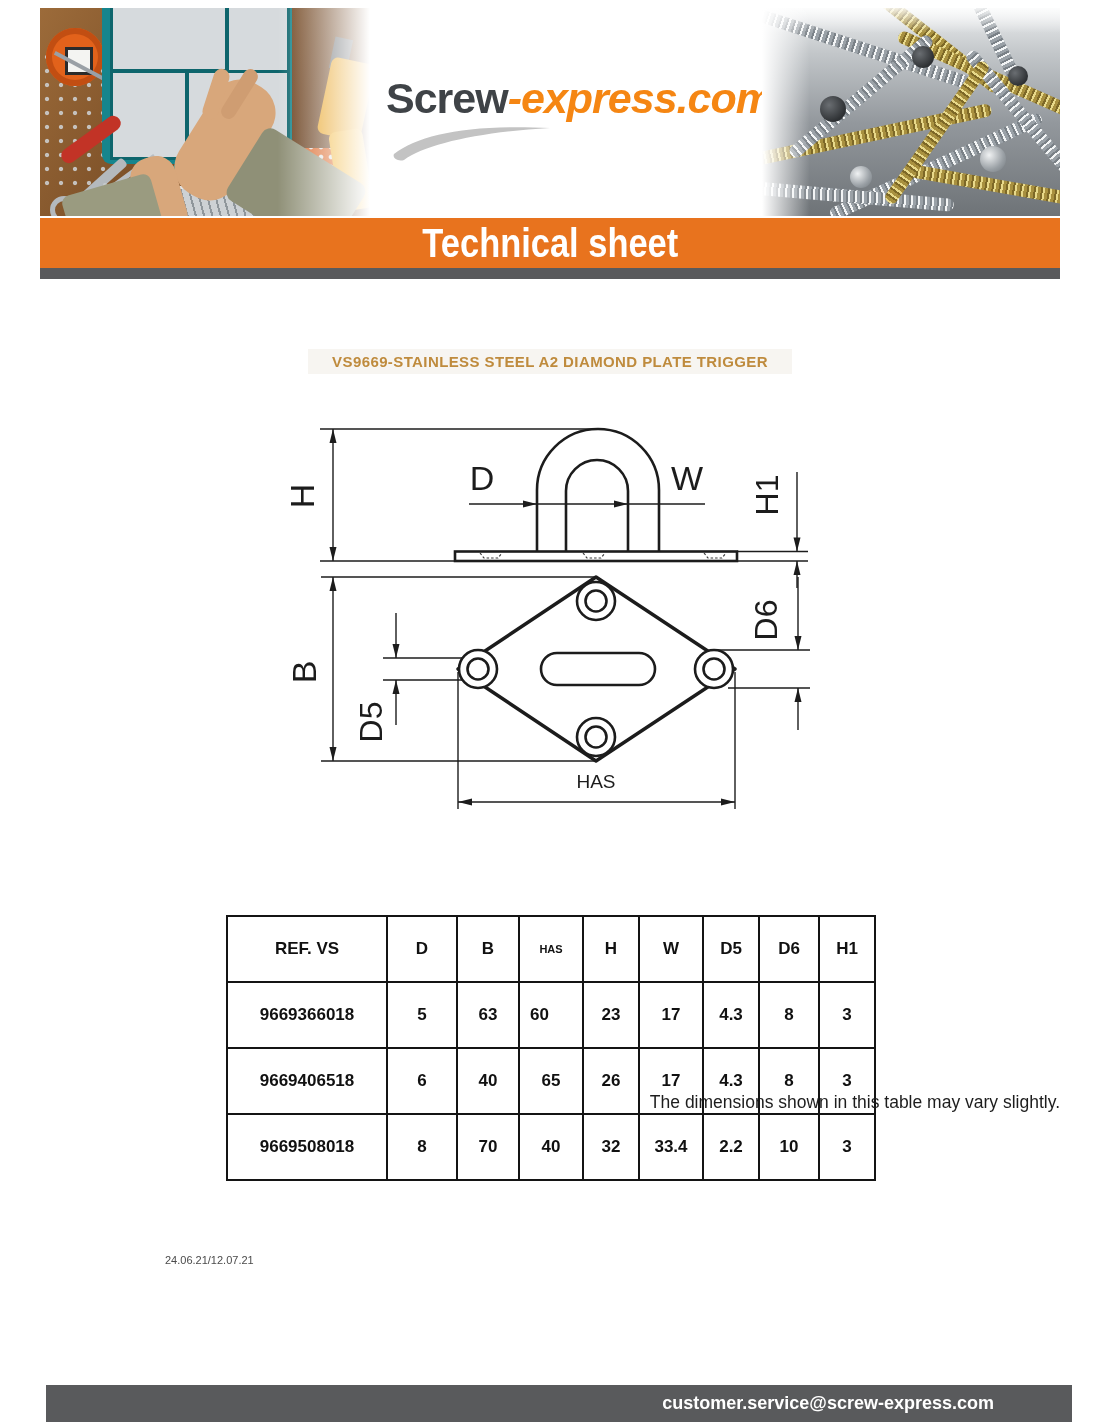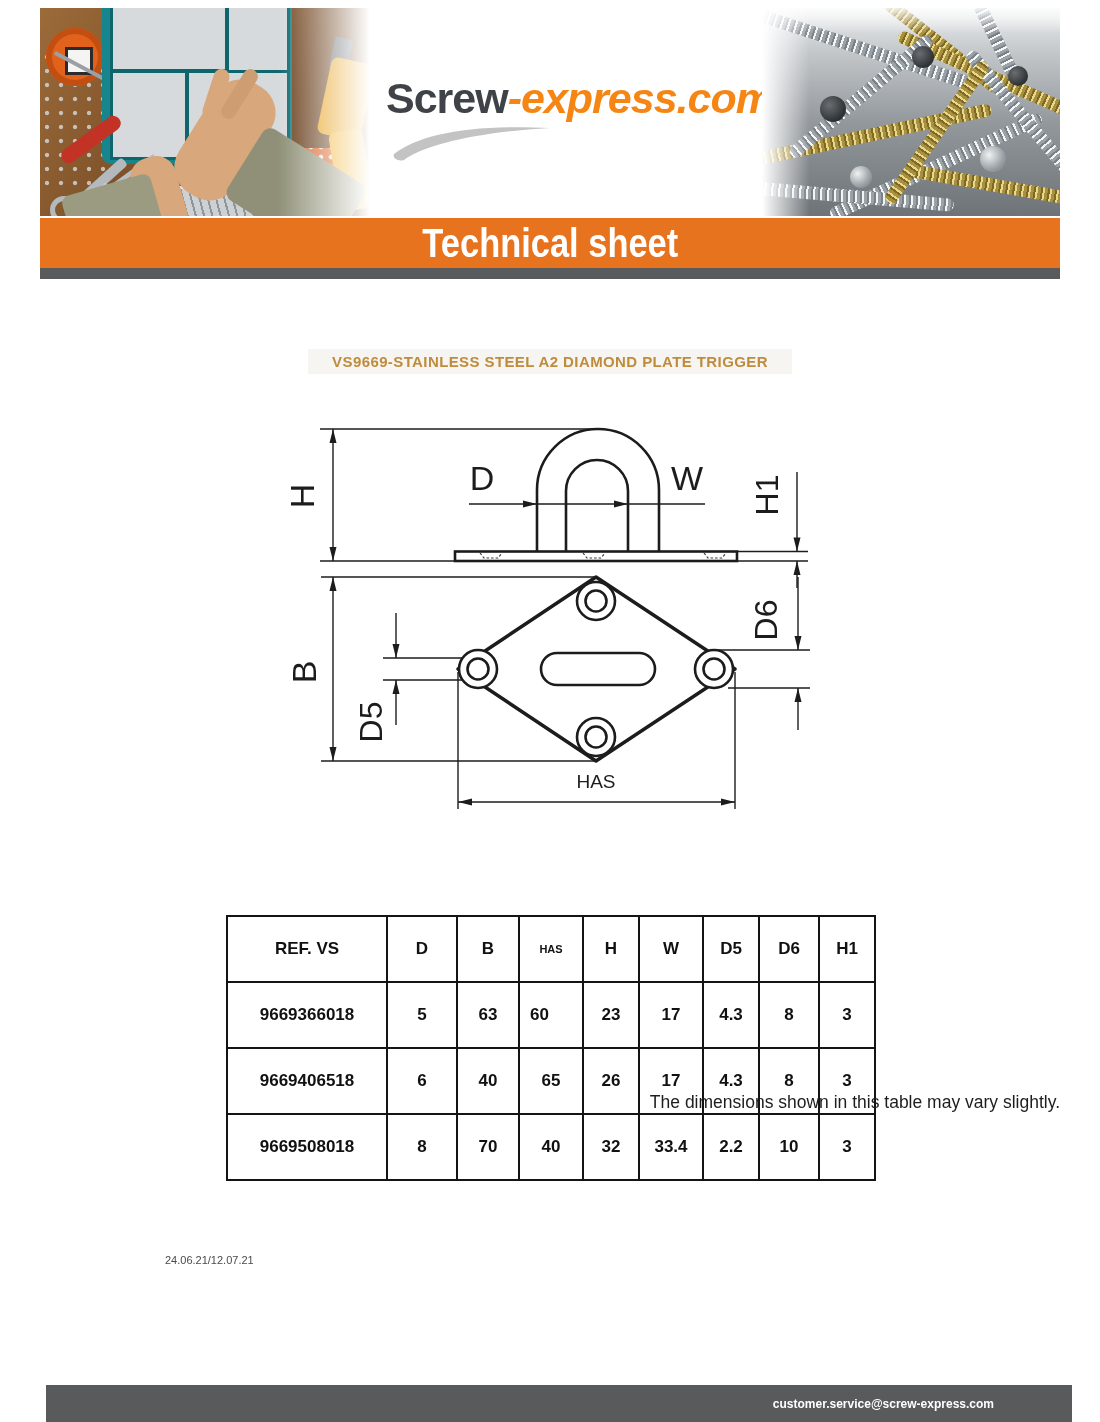--- a/index.html
+++ b/index.html
@@ -83,21 +83,21 @@
   .dims th{font-size:17px;}
   .dims th.th-has{font-size:11px;font-weight:600;}
   .dims td.cell-left{text-align:left;padding-left:10px;}
   .note{position:absolute;left:40px;top:1092px;width:1020px;text-align:right;
         font-size:17.5px;color:#1d1d1d;}
 
   
   .rev{position:absolute;left:165px;top:1254px;font-size:11px;color:#4a4a4a;}
   .footer{position:absolute;left:46px;top:1385px;width:1026px;height:37px;background:#595a5c;
           display:flex;align-items:center;justify-content:flex-end;}
-  .footer a{color:#ffffff;font-size:12px;font-weight:bold;text-decoration:none;margin-right:78px;}
+  .footer a{color:#ffffff;font-size:18px;font-weight:bold;text-decoration:none;margin-right:78px;}
 </style>
 </head>
 <body>
 
 <div class="page">
 
   <div class="photo lp">
     <div class="wood"></div>
     <div class="dotfield df1"></div>
     <div class="tape"></div>

